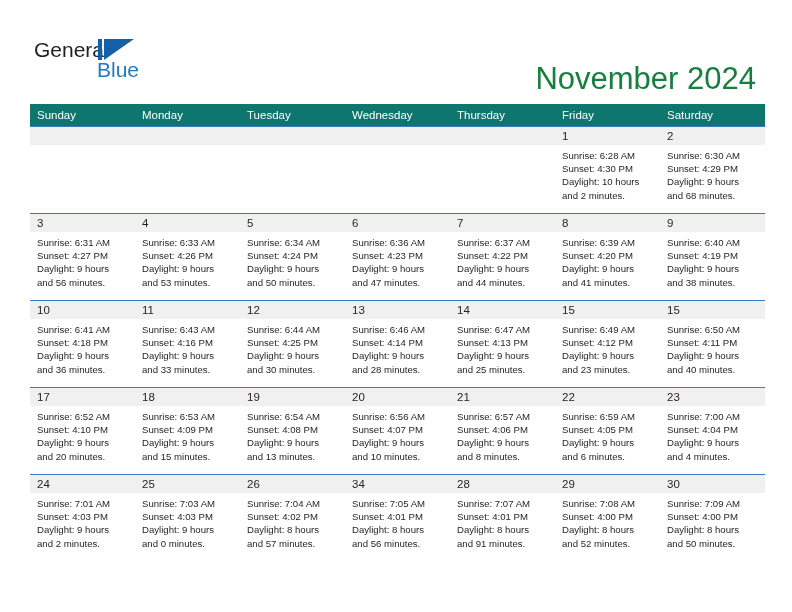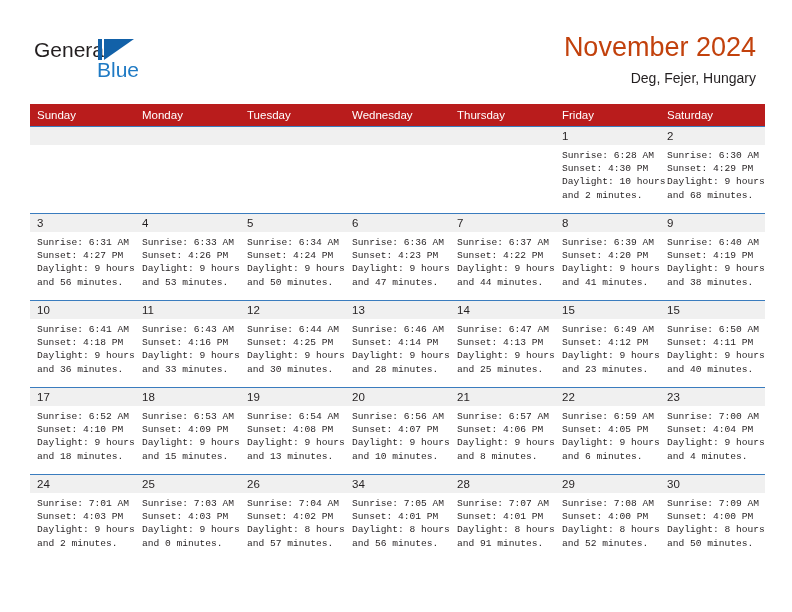--- a/index.html
+++ b/index.html
@@ -71,24 +71,25 @@
     border-bottom: 21px solid transparent;
   }
 
   .title-block {
     position: absolute;
     right: 36px;
     top: 31px;
     text-align: right;
   }
   .cal-title {
-    font-size: 27px;
-    color: #c2410c;
+    font-size: 31px;
+    color: #15803d;
     line-height: 32px;
     white-space: nowrap;
+    margin-top: 32px;
   }
   .cal-subtitle {
     font-size: 14px;
     color: #231f20;
     line-height: 18px;
     margin-top: 6px;
     white-space: nowrap;
   }
 
   
@@ -97,21 +98,21 @@
     left: 30px;
     top: 104px;
     width: 735px;
   }
   table.cal {
     border-collapse: collapse;
     width: 735px;
     table-layout: fixed;
   }
   table.cal th {
-    background: #b91c1c;
+    background: #0f766e;
     color: #ffffff;
     font-size: 11.5px;
     font-weight: normal;
     text-align: left;
     padding: 5px 0 5px 7px;
     height: 12px;
     border: none;
   }
   td.day {
     vertical-align: top;
@@ -127,21 +128,20 @@
     box-sizing: border-box;
     font-size: 11.5px;
     color: #231f20;
     line-height: 15px;
   }
   td.day .info {
     padding: 4px 6px 0 7px;
     font-size: 9.6px;
     line-height: 13.2px;
     color: #231f20;
-    font-family: Liberation Mono, monospace;
   }
   td.day .info div {
     white-space: nowrap;
   }
   td.day.empty .datebar {
     background: #f0f0f0;
   }
 </style>
 </head>
 <body>
@@ -373,21 +373,21 @@
               </div>
             </td>
           </tr>
           <tr>
             <td class="day">
               <div class="datebar">17</div>
               <div class="info">
                 <div>Sunrise: 6:52 AM</div>
                 <div>Sunset: 4:10 PM</div>
                 <div>Daylight: 9 hours</div>
-                <div>and 18 minutes.</div>
+                <div>and 20 minutes.</div>
               </div>
             </td>
             <td class="day">
               <div class="datebar">18</div>
               <div class="info">
                 <div>Sunrise: 6:53 AM</div>
                 <div>Sunset: 4:09 PM</div>
                 <div>Daylight: 9 hours</div>
                 <div>and 15 minutes.</div>
               </div>

